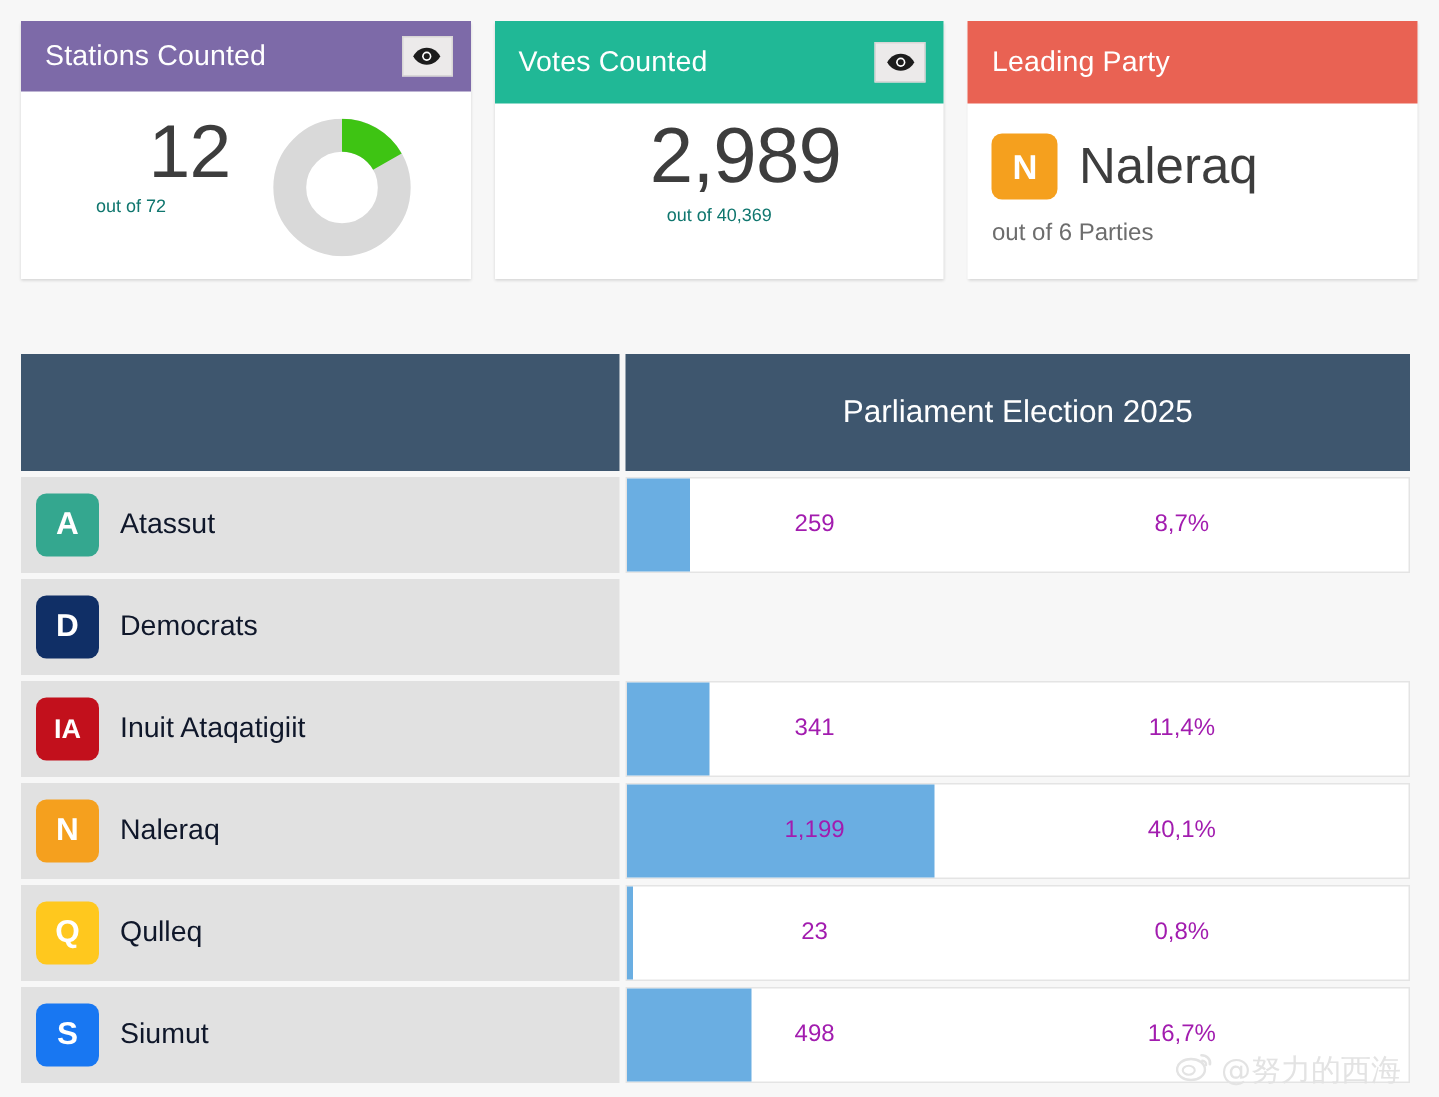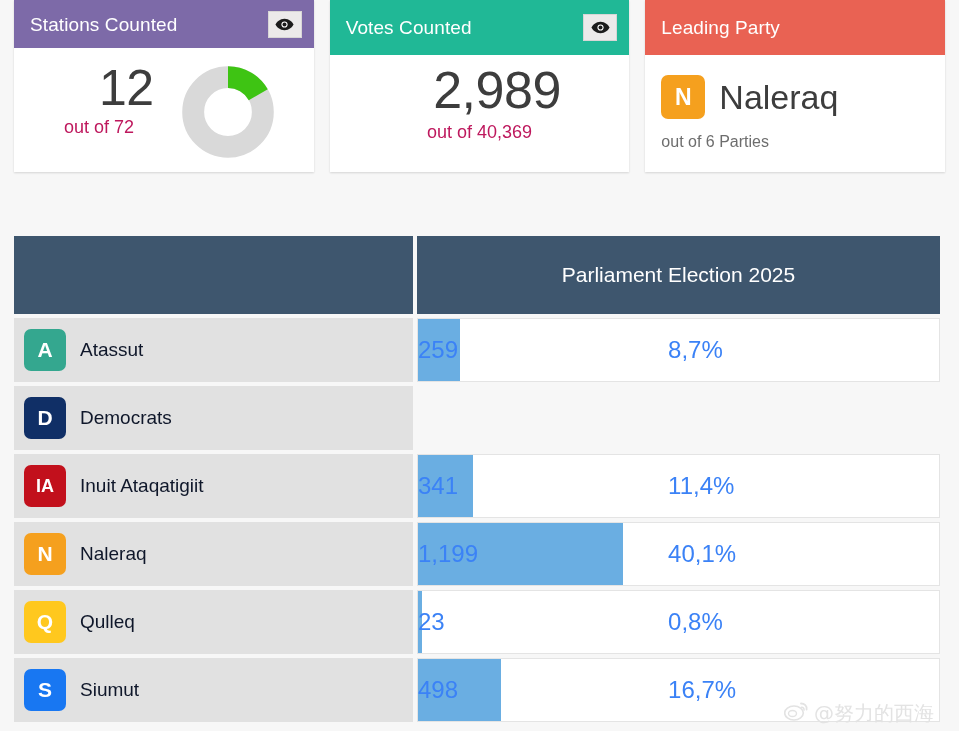--- a/index.html
+++ b/index.html
@@ -15,21 +15,21 @@
   .page {
     position: relative;
     width: 959px;
     height: 731px;
     background: #f7f7f7;
   }
 
   
   .cards {
     position: absolute;
-    top: 0;
+    top: 14px;
     left: 14px;
     width: 931px;
     height: 172px;
     display: flex;
     gap: 16px;
   }
 
   .card {
     flex: 1;
     background: #ffffff;
@@ -84,22 +84,22 @@
   }
   .big-num {
     font-size: 50px;
     color: #3d3d3d;
     font-weight: 300;
     line-height: 1.06;
     letter-spacing: -0.5px;
     margin-left: 35px;
   }
   .sub-num {
-    font-size: 18px;
-    color: #be185d;
+    font-size: 12px;
+    color: #0f766e;
     font-weight: 300;
     margin-top: 2px;
   }
   .donut {
     margin-left: 28px;
     margin-top: 10px;
   }
 
   
   .card-body.centered {
@@ -217,24 +217,24 @@
 
   .bar-fill {
     position: absolute;
     left: 0; top: 0; bottom: 0;
     background: #6aaee2;
   }
 
   .votes, .pct {
     position: relative;
     z-index: 2;
-    font-size: 24px;
-    color: #3b82f6;
-    font-weight: 300;
-    text-align: left;
+    font-size: 16px;
+    color: #a21caf;
+    font-weight: 300;
+    text-align: center;
   }
   .votes { width: 48%; }
   .pct   { width: 46%; }
 
   
   .watermark {
     position: absolute;
     right: 25px;
     bottom: 4px;
     display: flex;

